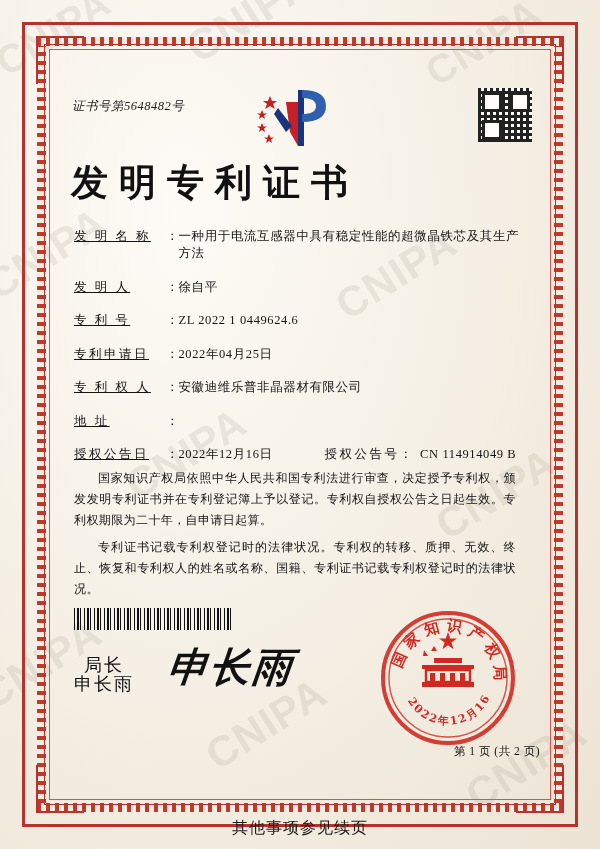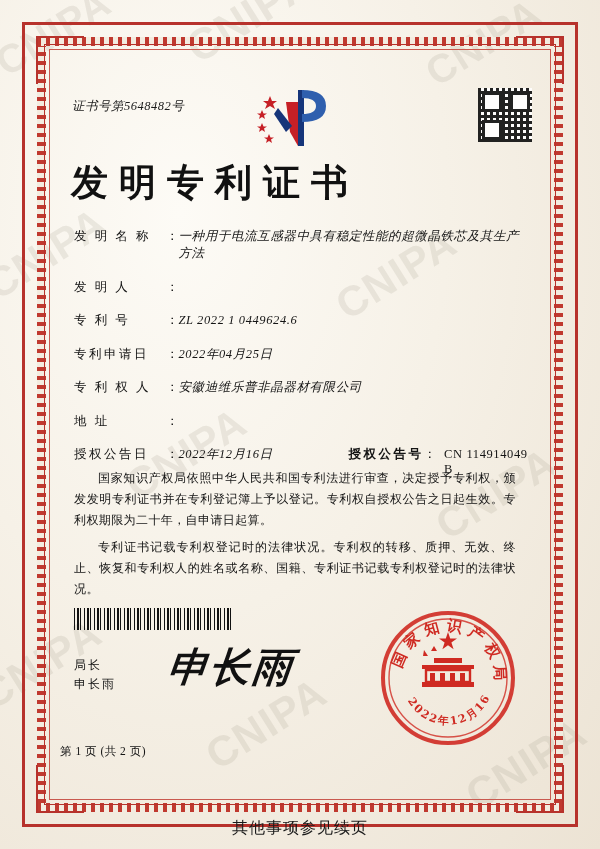--- a/index.html
+++ b/index.html
@@ -143,35 +143,34 @@
     align-items: baseline;
     margin-bottom: 16.5px;
     font-size: 12.5px;
     color: #141414;
   }
   .f-label {
     width: 92px;
     flex: 0 0 92px;
     letter-spacing: 2.5px;
     white-space: nowrap;
+    text-decoration: underline;
   }
   .f-colon {
     flex: 0 0 10px;
   }
   .f-value {
     flex: 1;
     letter-spacing: 0.6px;
-    font-style: italic;
   }
   .field-row.inline .f-value { flex: 0 0 auto; }
   .f-label2 {
     flex: 0 0 auto;
-    margin-left: 76px;
+    margin-left: 52px;
     letter-spacing: 2.5px;
-    font-weight: bold;
   }
   .f-value2 {
     margin-left: 8px;
     letter-spacing: 0.6px;
   }
   .paragraphs {
     position: absolute;
     top: 408px;
     left: 14px;
     right: 24px;
@@ -195,24 +194,25 @@
       repeating-linear-gradient(90deg,
         #111 0 1.5px, transparent 1.5px 3px,
         #111 3px 5px, transparent 5px 6.5px,
         #111 6.5px 7.5px, transparent 7.5px 10px);
     background-size: 10px 100%;
   }
   .signature-block {
     position: absolute;
     left: 14px;
     top: 596px;
-    font-size: 12px;
+    font-size: 18px;
     color: #111;
     letter-spacing: 2px;
     line-height: 19px;
+    text-align: center;
   }
   .handwriting {
     position: absolute;
     left: 108px;
     top: 580px;
     font-size: 40px;
     font-family: "DejaVu Serif", serif;
     font-weight: bold;
     font-style: italic;
     color: #111;
@@ -223,21 +223,21 @@
     position: absolute;
     right: 22px;
     top: 548px;
     width: 140px;
     height: 140px;
   }
   .page-num {
     position: absolute;
     bottom: 30px;
     left: 0; right: 0;
-    text-align: left;
+    text-align: right;
     font-size: 11.5px;
     color: #141414;
     letter-spacing: 0.5px;
   }
   .footer-note {
     position: absolute;
     bottom: 10px;
     left: 0; right: 0;
     text-align: center;
     font-size: 16px;
@@ -295,20 +295,21 @@
 
     <div class="fields">
       <div class="field-row">
         <span class="f-label">发 明 名 称</span>
         <span class="f-colon">：</span>
         <span class="f-value">一种用于电流互感器中具有稳定性能的超微晶铁芯及其生产方法</span>
       </div>
       <div class="field-row">
         <span class="f-label">发 明 人</span>
         <span class="f-colon">：</span>
+        <span class="f-value">徐自平</span>
       </div>
       <div class="field-row">
         <span class="f-label">专 利 号</span>
         <span class="f-colon">：</span>
         <span class="f-value">ZL 2022 1 0449624.6</span>
       </div>
       <div class="field-row">
         <span class="f-label">专利申请日</span>
         <span class="f-colon">：</span>
         <span class="f-value">2022年04月25日</span>

